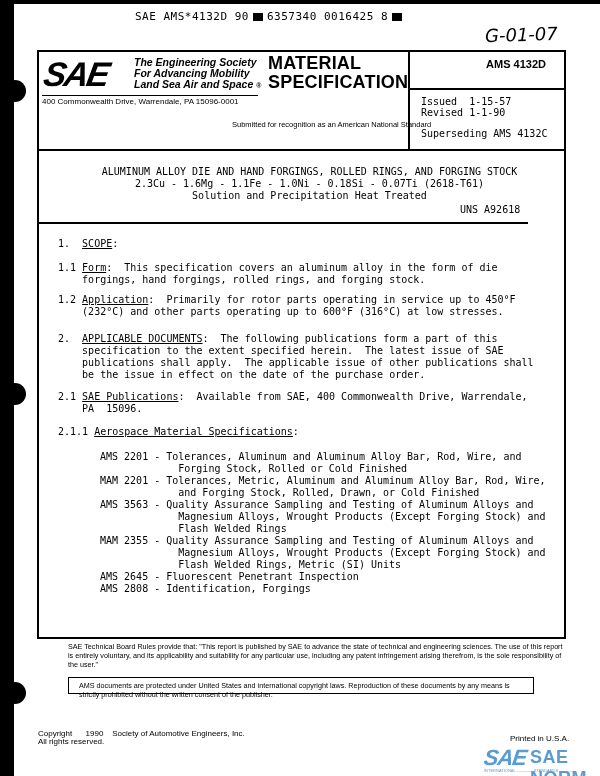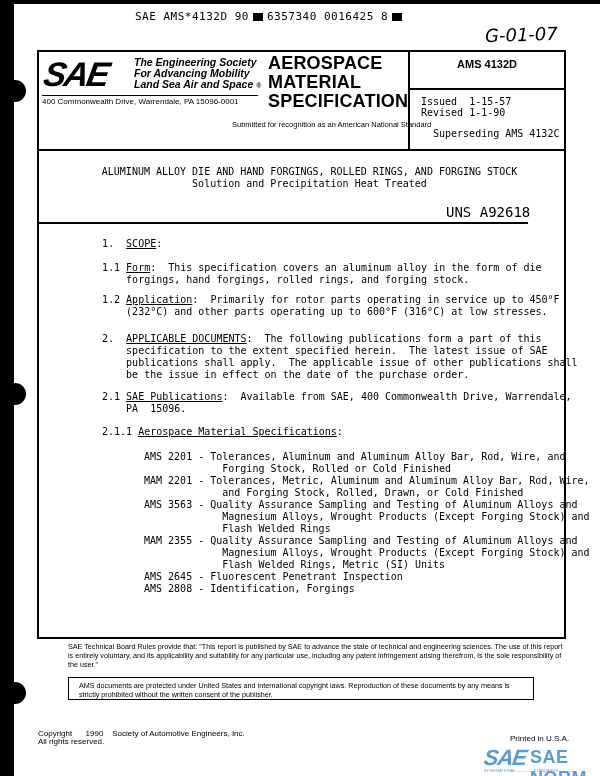--- a/index.html
+++ b/index.html
@@ -14,32 +14,32 @@
   .hand { left:485px; top:24px; font-family:"DejaVu Sans", sans-serif; font-size:18px; font-style:italic; font-weight:300; transform:rotate(-2deg); }
   .frame { left:37px; top:50px; width:529px; height:589px; border:2px solid #000; box-sizing:border-box; }
   .logo { left:44px; top:57px; font-size:34px; font-weight:900; font-style:italic; letter-spacing:-2px; transform:skewX(-10deg); line-height:1; }
   .soc { left:134px; top:57px; font-size:10.5px; font-weight:bold; font-style:italic; line-height:11px; }
   .regmark { font-size:7px; font-style:normal; }
   .addrline { left:42px; top:95px; width:216px; border-top:1px solid #000; }
   .addr { left:42px; top:97px; font-size:8px; }
   .ams-title { left:268px; top:54px; font-size:18px; font-weight:bold; line-height:19px; letter-spacing:0.2px; }
   .submitted { left:188px; top:120px; font-size:7.5px;padding-left:44px; }
   .rbox { left:408px; top:50px; width:158px; height:40px; border:2px solid #000; box-sizing:border-box; border-top:none; }
-  .rbox-num { left:408px; top:58px; width:158px; text-align:center; font-size:11px; font-weight:bold; }
+  .rbox-num { left:408px; top:58px; width:158px; text-align:center; font-size:11px; font-weight:bold;padding-left:29px; }
   .rbox2 { left:408px; top:88px; width:158px; height:62px; border-left:2px solid #000; border-top:2px solid #000; box-sizing:border-box; }
   .issued { left:421px; top:96px; font-size:10px; line-height:11px; white-space:pre; }
-  .supersed { left:421px; top:128px; font-size:10px; white-space:pre;margin-left:12px; }
+  .supersed { left:421px; top:128px; font-size:10px; white-space:pre; }
   .hdr-bottom { left:37px; top:149px; width:529px; border-top:2px solid #000; }
   .titles { left:37px; top:166px; width:529px; text-align:center; font-size:10px; line-height:12px;margin-left:8px; }
-  .uns { left:446px; top:204px; font-size:14px; }
+  .uns { left:460px; top:204px; font-size:10px; }
   .title-bottom { left:37px; top:222px; width:491px; border-top:2px solid #000; }
-  .body-text { font-size:10px; line-height:12px; white-space:pre;margin-left:44px; }
+  .body-text { font-size:10px; line-height:12px; white-space:pre; }
   .u { text-decoration:underline; }
   .footer-rules { left:68px; top:642px; width:500px; font-size:7.2px; line-height:9px; }
-  .copybox { left:68px; top:677px; width:466px; height:23px; border:1px solid #000; box-sizing:border-box; padding:3px 10px; font-size:7.2px; line-height:9px; }
+  .copybox { left:68px; top:677px; width:466px; height:17px; border:1px solid #000; box-sizing:border-box; padding:3px 10px; font-size:7.2px; line-height:9px; }
   .copyright { left:38px; top:730px; font-size:8px; line-height:8px; white-space:pre; }
   .printed { left:510px; top:734px; font-size:8px; }
   .norm-logo { left:484px; top:745px; font-size:22px; font-weight:900; color:#5b9bd5; font-style:italic; letter-spacing:-1px; transform:skewX(-8deg); }
   .norm-text { left:530px; top:747px; font-size:18px; font-weight:bold; color:#5b9bd5; letter-spacing:0.5px; }
   .norm-sub { left:484px; top:768px; font-size:4px; color:#5b9bd5; }
 </style>
 </head>
 <body>
 
 <div class="abs leftbar"></div>
@@ -56,35 +56,35 @@
 <div class="abs logo">SAE</div>
 <div class="abs soc">
   <div>The Engineering Society</div>
   <div>For Advancing Mobility</div>
   <div><span>Land Sea Air and Space</span> <span class="regmark">®</span></div>
 </div>
 <div class="abs addrline"></div>
 <div class="abs addr">400 Commonwealth Drive, Warrendale, PA 15096-0001</div>
 
 <div class="abs ams-title">
-  <div>AEROSPACE</div>
   <div>MATERIAL</div>
   <div>SPECIFICATION</div>
 </div>
 <div class="abs submitted">Submitted for recognition as an American National Standard</div>
 
 <div class="abs rbox"></div>
 <div class="abs rbox-num">AMS 4132D</div>
 <div class="abs rbox2"></div>
 <div class="abs issued mono"><div>Issued  1-15-57</div><div>Revised 1-1-90</div></div>
 <div class="abs supersed mono">Superseding AMS 4132C</div>
 
 <div class="abs hdr-bottom"></div>
 <div class="abs titles mono">
   <div>ALUMINUM ALLOY DIE AND HAND FORGINGS, ROLLED RINGS, AND FORGING STOCK</div>
+  <div>2.3Cu - 1.6Mg - 1.1Fe - 1.0Ni - 0.18Si - 0.07Ti (2618-T61)</div>
   <div>Solution and Precipitation Heat Treated</div>
 </div>
 <div class="abs uns mono">UNS A92618</div>
 <div class="abs title-bottom"></div>
 
 <div class="abs body-text mono" style="left:58px;top:238px;"><span>1.</span>  <span class="u">SCOPE</span><span>:</span></div>
 
 <div class="abs body-text mono" style="left:58px;top:262px;"><span>1.1</span> <span class="u">Form</span><span>:  This specification covers an aluminum alloy in the form of die</span>
     <span>forgings, hand forgings, rolled rings, and forging stock.</span></div>
 

